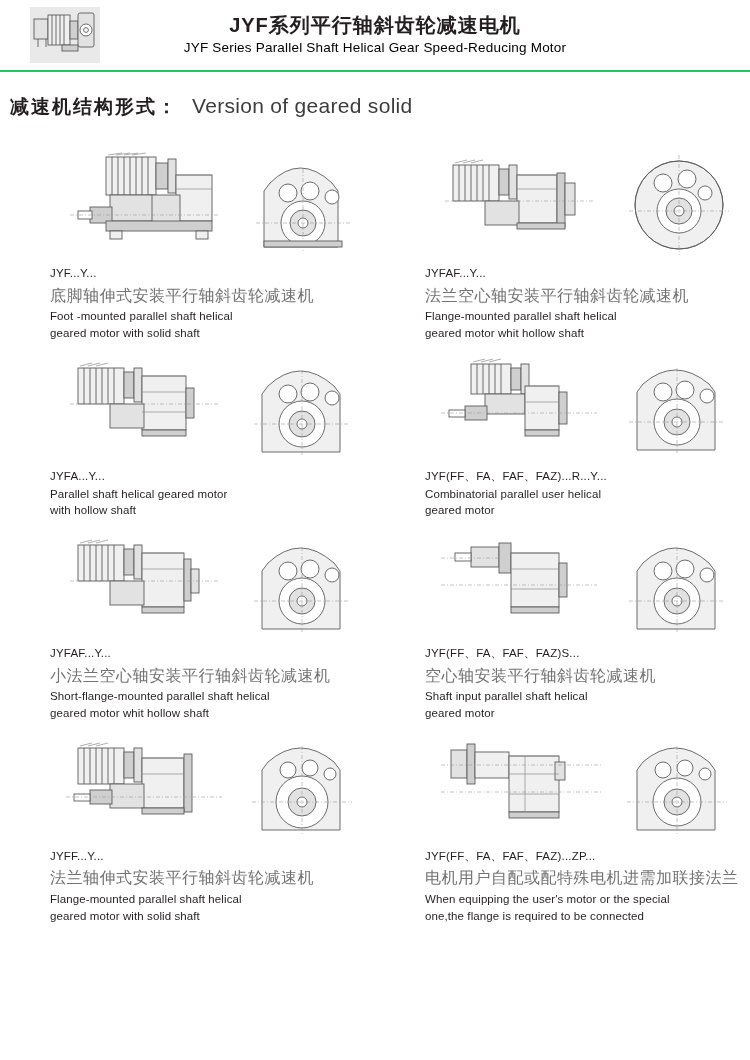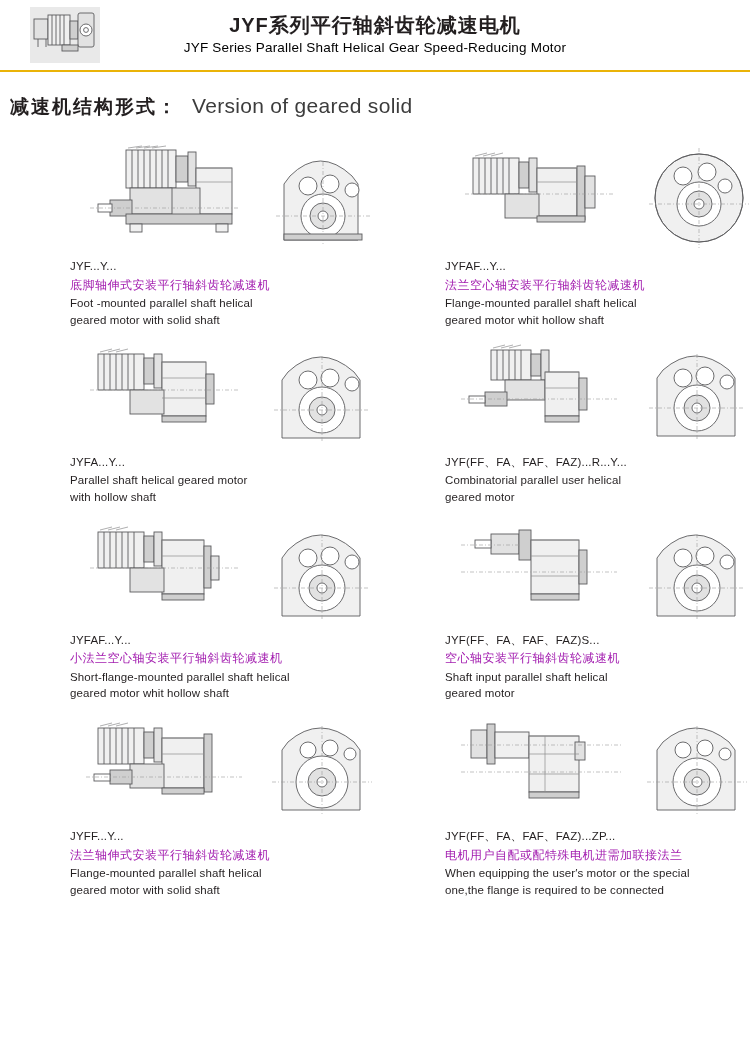--- a/index.html
+++ b/index.html
@@ -13,21 +13,21 @@
     font-family: "Liberation Sans", sans-serif;
     color: #231f20;
     position: relative;
     overflow: hidden;
   }
 
   
   .header {
     position: relative;
     height: 70px;
-    border-bottom: 2px solid #eab308;
+    border-bottom: 2px solid #22c55e;
     display: flex;
     align-items: center;
   }
   .header-logo {
     width: 70px;
     height: 56px;
     margin-left: 30px;
     margin-right: 10px;
     background: #e9e9e9;
     display: flex;
@@ -48,21 +48,21 @@
   }
   .header-title-en {
     font-size: 13.5px;
     color: #000000;
     line-height: 1.5;
     letter-spacing: 0.2px;
   }
 
   
   .section-title {
-    margin: 22px 0 6px 10px;
+    margin: 22px 0 13px 10px;
     display: flex;
     align-items: baseline;
   }
   .section-title-cn {
     font-size: 19px;
     font-weight: bold;
     letter-spacing: 2px;
     color: #231f20;
   }
   .section-title-en {
@@ -76,21 +76,21 @@
   .grid {
     padding: 8px 0 0 0;
   }
   .row {
     display: flex;
     width: 750px;
   }
   .cell {
     width: 375px;
     box-sizing: border-box;
-    padding-left: 70px;
+    padding-left: 50px;
     padding-right: 10px;
   }
   .figs {
     display: flex;
     align-items: flex-end;
     height: 112px;
     gap: 8px;
   }
   .fig-side {
     width: 190px;
@@ -106,22 +106,22 @@
     padding-top: 6px;
     padding-bottom: 8px;
   }
   .cap-code {
     font-size: 11.5px;
     color: #231f20;
     line-height: 1.55;
     letter-spacing: 0.2px;
   }
   .cap-cn {
-    font-size: 12px;
-    color: #a21caf;
+    font-size: 16px;
+    color: #737373;
     line-height: 1.6;
     letter-spacing: 0.5px;
   }
   .cap-en {
     font-size: 11.5px;
     color: #231f20;
     line-height: 1.45;
     letter-spacing: 0.1px;
   }
   .row-0 .figs { height: 118px; }

